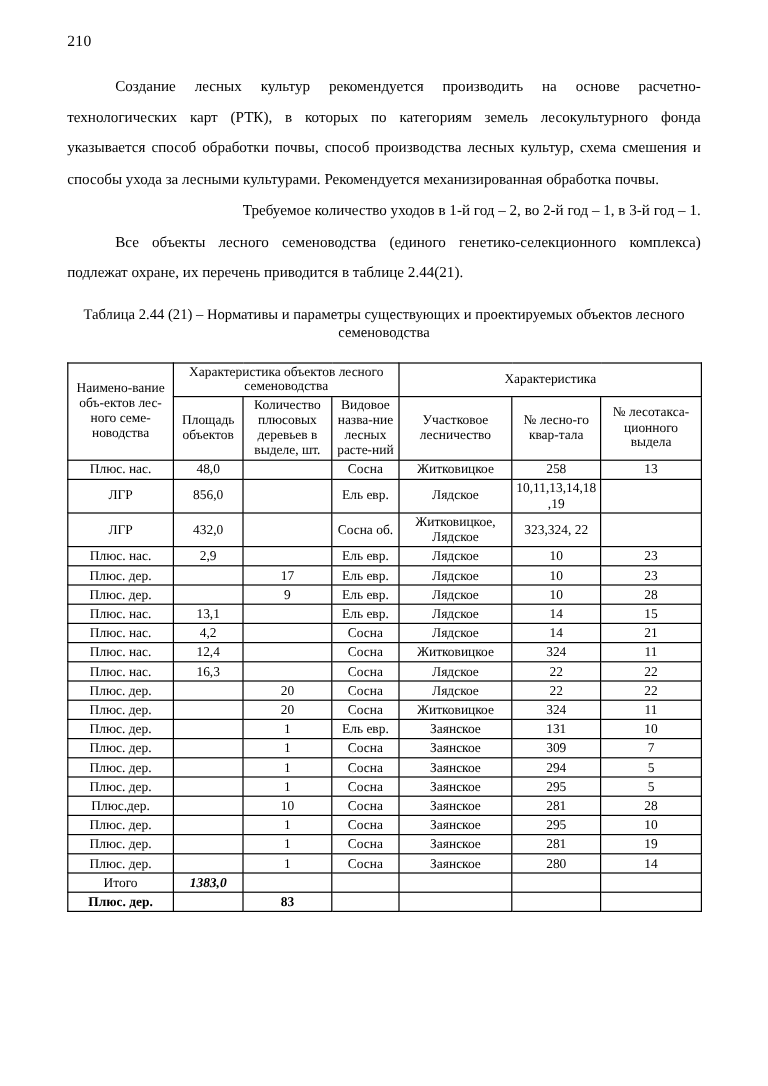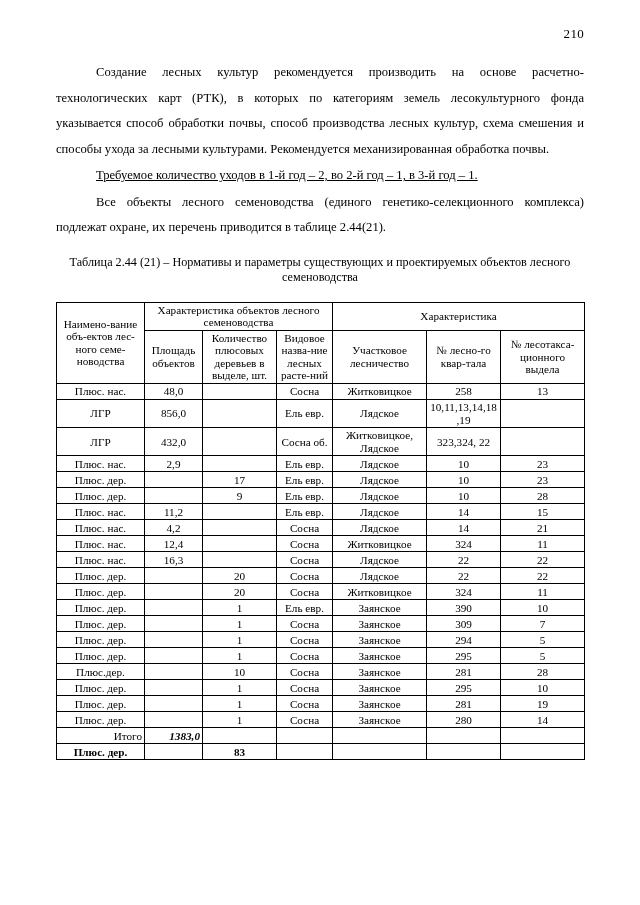--- a/index.html
+++ b/index.html
@@ -16,37 +16,36 @@
     overflow: hidden;
   }
   .page {
     width: 640px;
     height: 905px;
     box-sizing: border-box;
     padding: 26px 56px 10px 56px;
     position: relative;
   }
   .page-number {
-    text-align: right;
+    text-align: left;
     font-size: 13px;
     margin: 0 0 18px 0;
     letter-spacing: 0.3px;
   }
   p.body-par {
     margin: 0 0 1px 0;
     font-size: 12.6px;
     line-height: 25.5px;
     text-align: justify;
     text-indent: 40px;
     text-justify: inter-word;
     hyphens: manual;
   }
   p.body-par.last-line-par {
-    text-align: left;
-    text-decoration: underline;
+    text-align: right;
   }
   .table-caption {
     font-size: 12.2px;
     line-height: 15.5px;
     text-align: center;
     margin: 14px 0 16px 0;
     padding: 0 6px;
   }
   table.seed-table {
     border-collapse: collapse;
@@ -66,21 +65,21 @@
   }
   table.seed-table th {
     font-weight: normal;
   }
   table.seed-table thead th {
     height: 14px;
   }
   table.seed-table tbody td {
     height: 13px;
   }
-  tr.total-row td { font-weight: normal; text-align: right; }
+  tr.total-row td { font-weight: normal; }
   tr.total-row td.bold-val { font-weight: bold; font-style: italic; }
   tr.bold-row td { font-weight: bold; }
   .col-1 { width: 88px; }
   .col-2 { width: 58px; }
   .col-3 { width: 74px; }
   .col-4 { width: 56px; }
   .col-5 { width: 94px; }
   .col-6 { width: 74px; }
   .col-7 { width: 84px; }
   .hdr-tall { height: 92px; }
@@ -173,21 +172,21 @@
           <td>Плюс. дер.</td>
           <td></td>
           <td>9</td>
           <td>Ель евр.</td>
           <td>Лядское</td>
           <td>10</td>
           <td>28</td>
         </tr>
         <tr>
           <td>Плюс. нас.</td>
-          <td>11,2</td>
+          <td>13,1</td>
           <td></td>
           <td>Ель евр.</td>
           <td>Лядское</td>
           <td>14</td>
           <td>15</td>
         </tr>
         <tr>
           <td>Плюс. нас.</td>
           <td>4,2</td>
           <td></td>
@@ -231,21 +230,21 @@
           <td>Житковицкое</td>
           <td>324</td>
           <td>11</td>
         </tr>
         <tr>
           <td>Плюс. дер.</td>
           <td></td>
           <td>1</td>
           <td>Ель евр.</td>
           <td>Заянское</td>
-          <td>390</td>
+          <td>131</td>
           <td>10</td>
         </tr>
         <tr>
           <td>Плюс. дер.</td>
           <td></td>
           <td>1</td>
           <td>Сосна</td>
           <td>Заянское</td>
           <td>309</td>
           <td>7</td>

